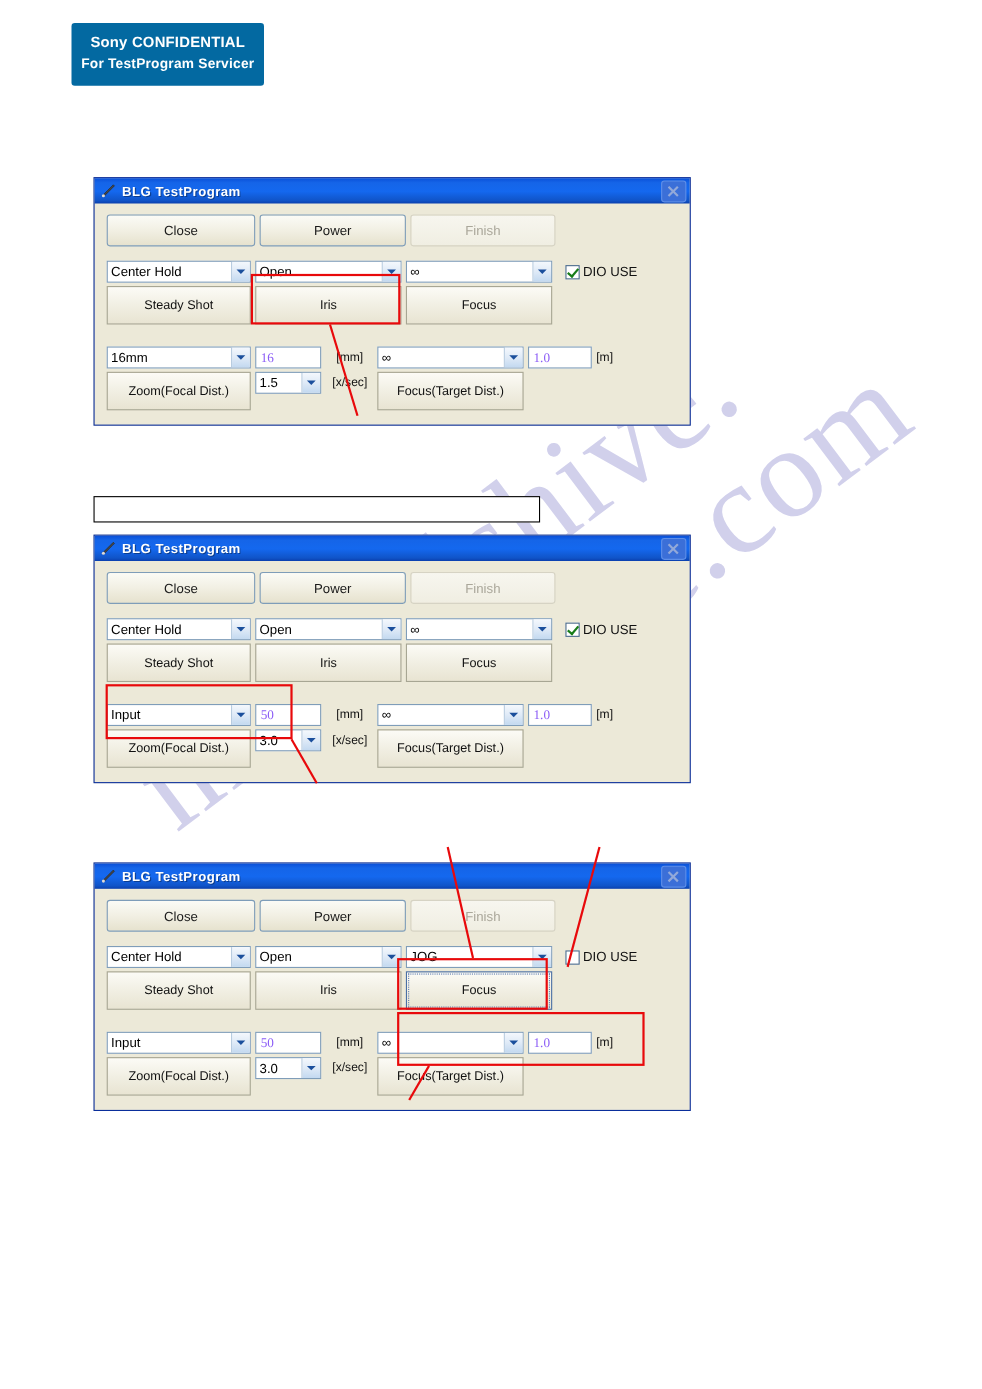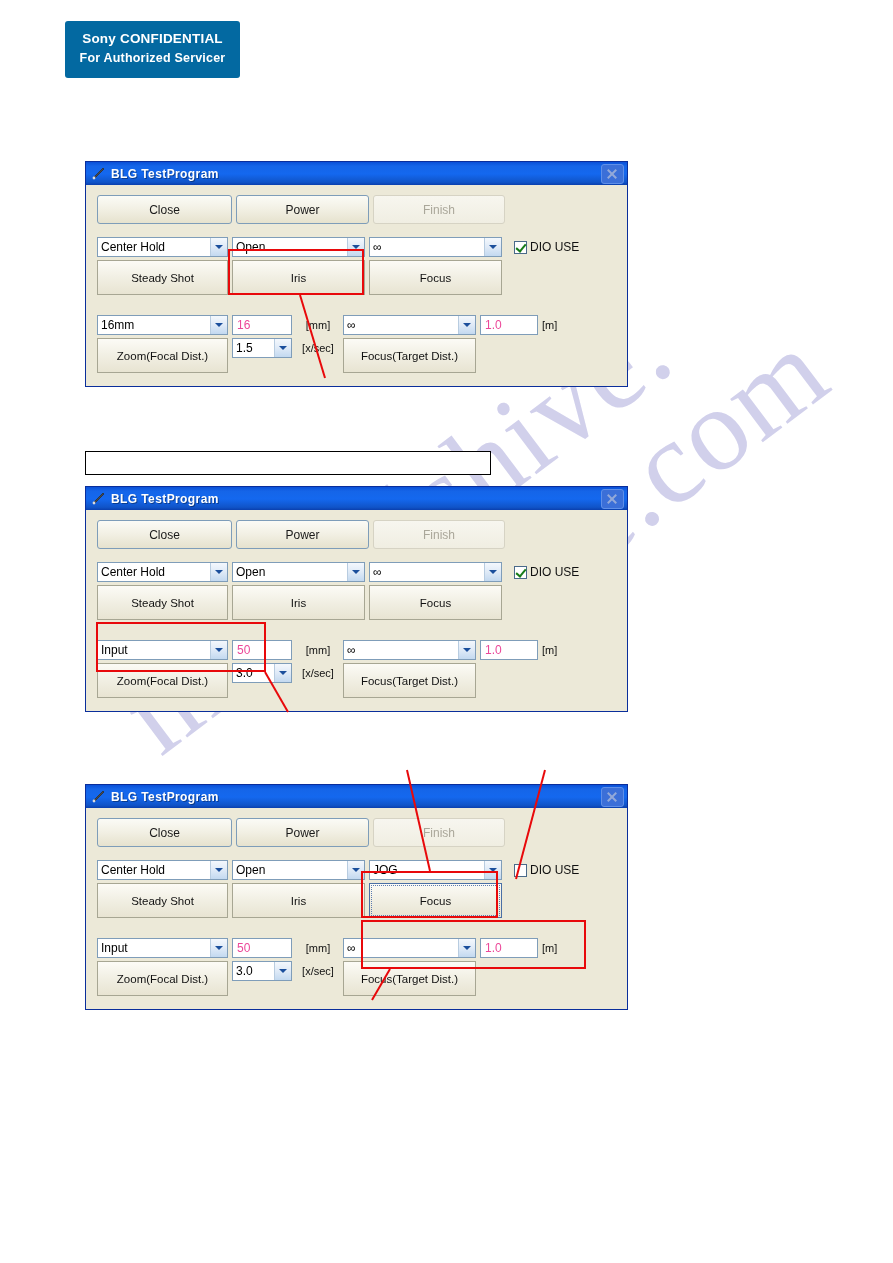--- a/index.html
+++ b/index.html
@@ -215,24 +215,24 @@
     outline-offset: -3px;
   }
 
   
   .tin {
     height: 20px;
     background: #ffffff;
     border: 1px solid #7f9db9;
     box-sizing: border-box;
     font-size: 12px;
-    color: #ec4899;
+    color: #8b5cf6;
     display: flex; align-items: center;
     padding-left: 4px;
-    font-family: Liberation Sans, sans-serif;
+    font-family: Liberation Serif, serif;
   }
 
   .unit {
     font-size: 11px;
     color: #111;
     line-height: 20px;
     margin-left: 4px;
     white-space: nowrap;
     font-family: "Liberation Sans", sans-serif;
   }
@@ -287,21 +287,21 @@
 </head>
 <body>
 
 <div id="watermark">
   <div class="wm-text" id="wm-a">manualshive.</div>
   <div class="wm-text" id="wm-b">ve.com</div>
 </div>
 
 <div id="conf-banner">
   <div class="line1">Sony CONFIDENTIAL</div>
-  <div class="line2">For Authorized Servicer</div>
+  <div class="line2">For TestProgram Servicer</div>
 </div>
 
 <div id="note-box"></div>
 
 <div class="dlg" id="dlg0" style="left:85px; top:161px;">
   <div class="dlg-title">
     <span class="dlg-ico">
       <svg width="15" height="15" viewBox="0 0 15 15">
         <path d="M2 12 L7 7 L10 4 L12 2 L13 3 L11 5 L8 8 L3 13 Z" fill="#4a4a4a" stroke="#2a2a2a" stroke-width=".7"></path>
         <circle cx="3" cy="12" r="1.4" fill="#dcdcdc"></circle>

